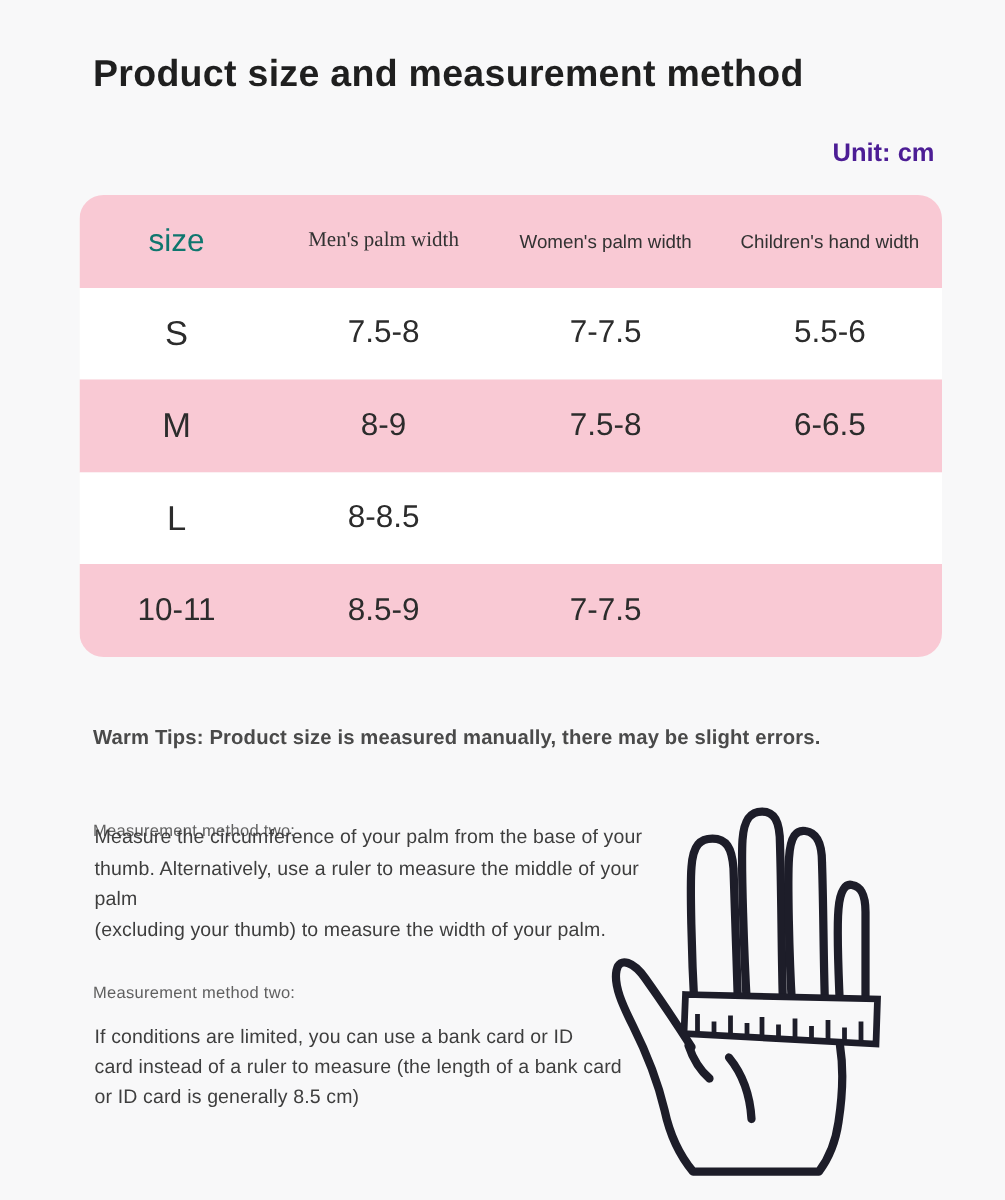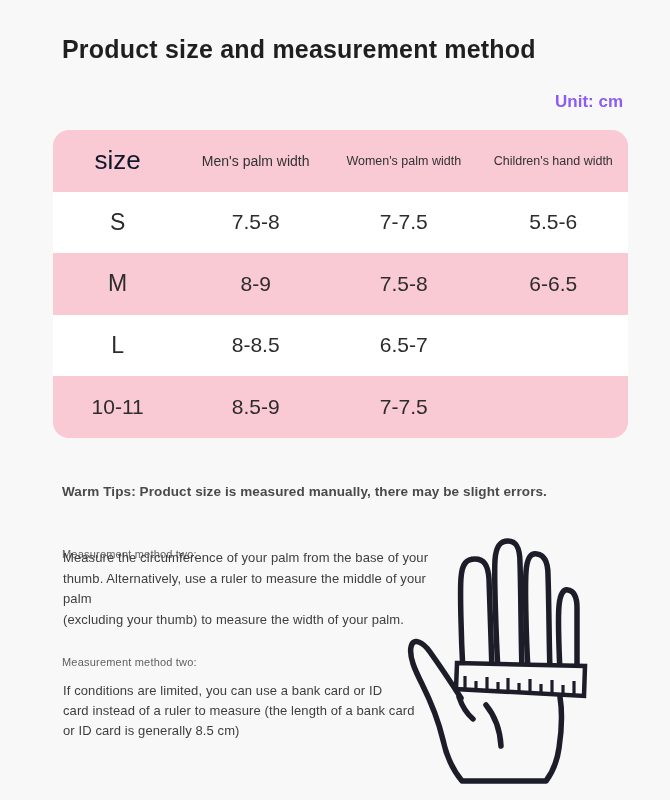--- a/index.html
+++ b/index.html
@@ -8,35 +8,35 @@
     background:#f8f8f9;
     font-family:"Liberation Sans","DejaVu Sans",sans-serif;
     color:#2c2c2c;
   }
   .page-title{
     position:absolute;left:62px;top:19px;
     font-size:25px;font-weight:700;color:#1f1f1f;letter-spacing:.2px;line-height:1.1;
   }
   .unit-label{
     position:absolute;right:47px;top:92px;
-    font-size:17px;font-weight:700;color:#8b5cf6;
+    font-size:17px;font-weight:700;color:#4c1d95;
   }
   .size-table{
     position:absolute;left:53px;top:130px;width:575px;
     border-radius:16px;overflow:hidden;
   }
   .trow{
     display:grid;grid-template-columns:22.5% 25.5% 26% 26%;
     height:61.5px;align-items:center;text-align:center;
   }
   .trow.pink{background:#f9c9d4;}
   .trow.white{background:#ffffff;}
   .trow .cell{white-space:nowrap;}
-  .header .c-size{font-size:26px;color:#0f172a;}
-  .header .c-men{font-size:14px;color:#323232;}
+  .header .c-size{font-size:21px;color:#0f766e;}
+  .header .c-men{font-size:14px;color:#323232;font-family:Liberation Serif, serif;}
   .header .c-women,.header .c-children{font-size:12.5px;color:#323232;}
   .data .c-size{font-size:23px;color:#2c2c2c;}
   .data .c-men,.data .c-women,.data .c-children{font-size:21px;color:#2c2c2c;}
   .warm-tips{
     position:absolute;left:62px;top:470px;
     font-size:13.5px;color:#4a4a4a;letter-spacing:.1px;font-weight:bold;
   }
   .method-label{
     position:absolute;left:62px;
     font-size:11px;color:#606060;letter-spacing:.2px;
@@ -76,21 +76,20 @@
   </div>
   <div class="trow data pink">
     <div class="cell c-size">M</div>
     <div class="cell c-men">8-9</div>
     <div class="cell c-women">7.5-8</div>
     <div class="cell c-children">6-6.5</div>
   </div>
   <div class="trow data white">
     <div class="cell c-size">L</div>
     <div class="cell c-women">8-8.5</div>
-    <div class="cell c-children">6.5-7</div>
   </div>
   <div class="trow data pink">
     <div class="cell c-men">10-11</div>
     <div class="cell c-women">8.5-9</div>
     <div class="cell c-children">7-7.5</div>
   </div>
 </div>
 
 <p class="warm-tips">Warm Tips: Product size is measured manually, there may be slight errors.</p>
 

